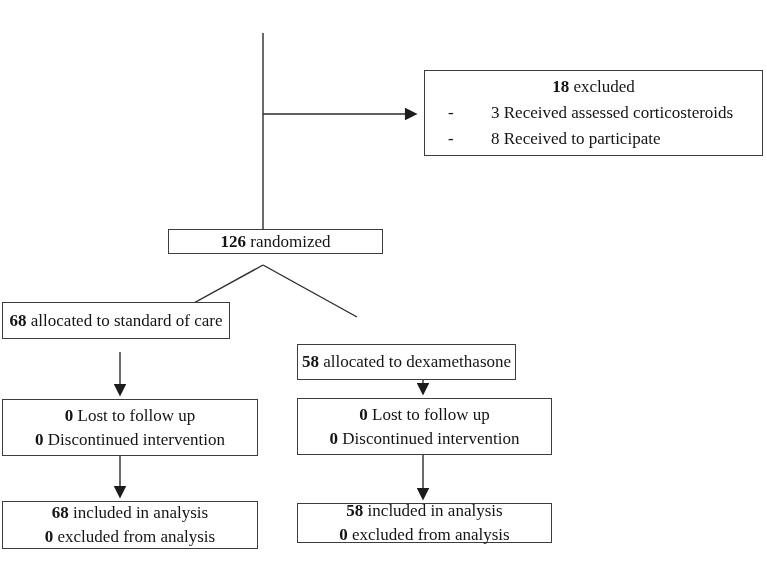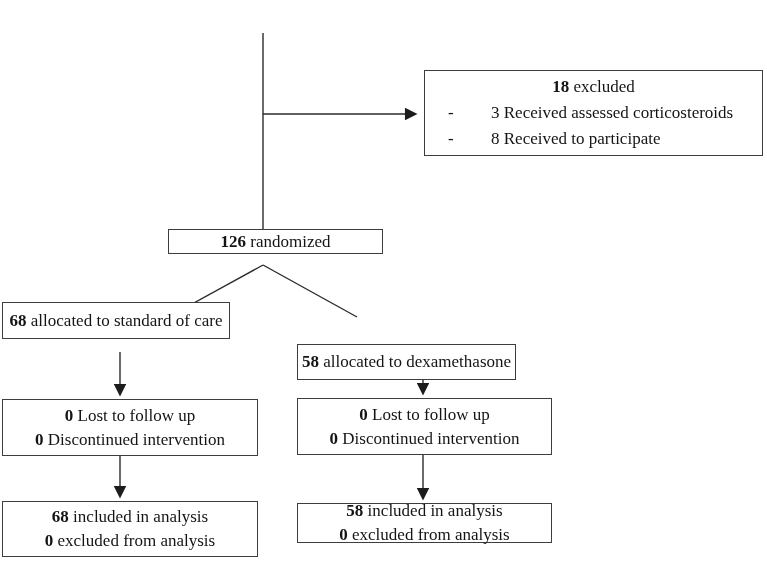--- a/index.html
+++ b/index.html
@@ -123,21 +123,21 @@
     <div class="line">
       <b>0</b>
       <span>Lost to follow up</span>
     </div>
     <div class="line">
       <b>0</b>
       <span>Discontinued intervention</span>
     </div>
   </div>
 
-  <div class="box" style="left:2px; top:501px; width:256px; height:56px;">
+  <div class="box" style="left:2px; top:501px; width:256px; height:48px;">
     <div class="line">
       <b>68</b>
       <span>included in analysis</span>
     </div>
     <div class="line">
       <b>0</b>
       <span>excluded from analysis</span>
     </div>
   </div>
 

